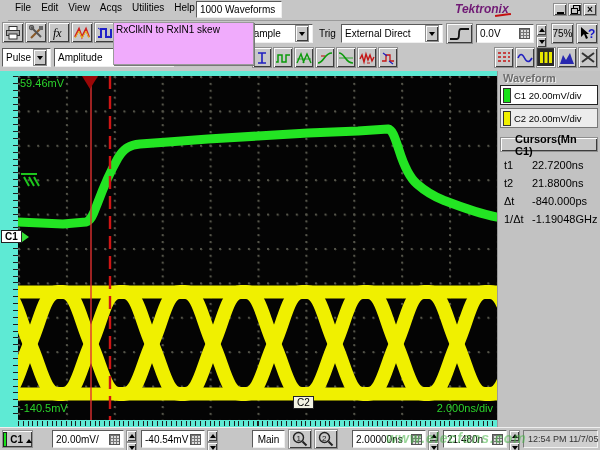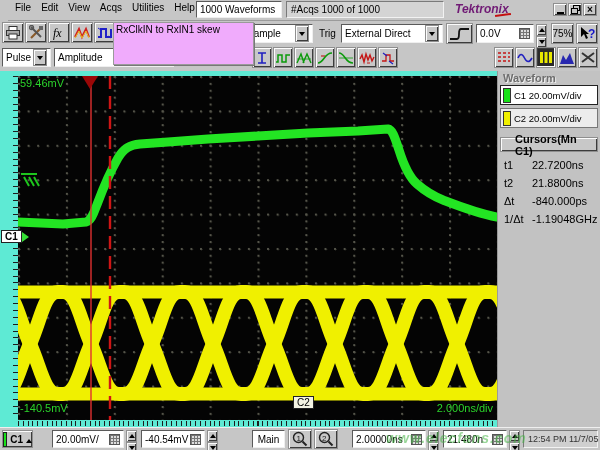--- a/index.html
+++ b/index.html
@@ -36,23 +36,20 @@
     <span class="menu-item" style="margin-left:2px">File</span>
     <span class="menu-item">Edit</span>
     <span class="menu-item">View</span>
     <span class="menu-item">Acqs</span>
     <span class="menu-item">Utilities</span>
     <span class="menu-item">Help</span>
   </div>
   <div class="abs f" style="left:196px;top:1px;width:86px;height:17px">
     <span class="lab">1000 Waveforms</span>
   </div>
-  <div class="abs sunk" style="left:286px;top:1px;width:158px;height:17px;background:#d4d4d4">
-    <span class="lab">#Acqs  1000 of 1000</span>
-  </div>
   <div class="abs" style="left:455px;top:2px;font-weight:bold;font-style:italic;font-size:12px;color:#701a75">
     <span>Tektronix</span>
     <i class="abs" style="right:-2px;bottom:0;width:16px;height:2px;background:#c41111;transform:rotate(-8deg)"></i>
   </div>
   <div class="abs b" style="left:553px;top:3px;width:14px;height:13px">
       <i style="width:7px;height:2px;background:#000;margin-top:6px"></i>
     </div>
   <div class="abs b" style="left:568px;top:3px;width:14px;height:13px">
     <svg width="9" height="9" viewBox="0 0 9 9">
         <rect x="2.5" y="0.5" width="6" height="5" fill="none" stroke="#000"></rect>

